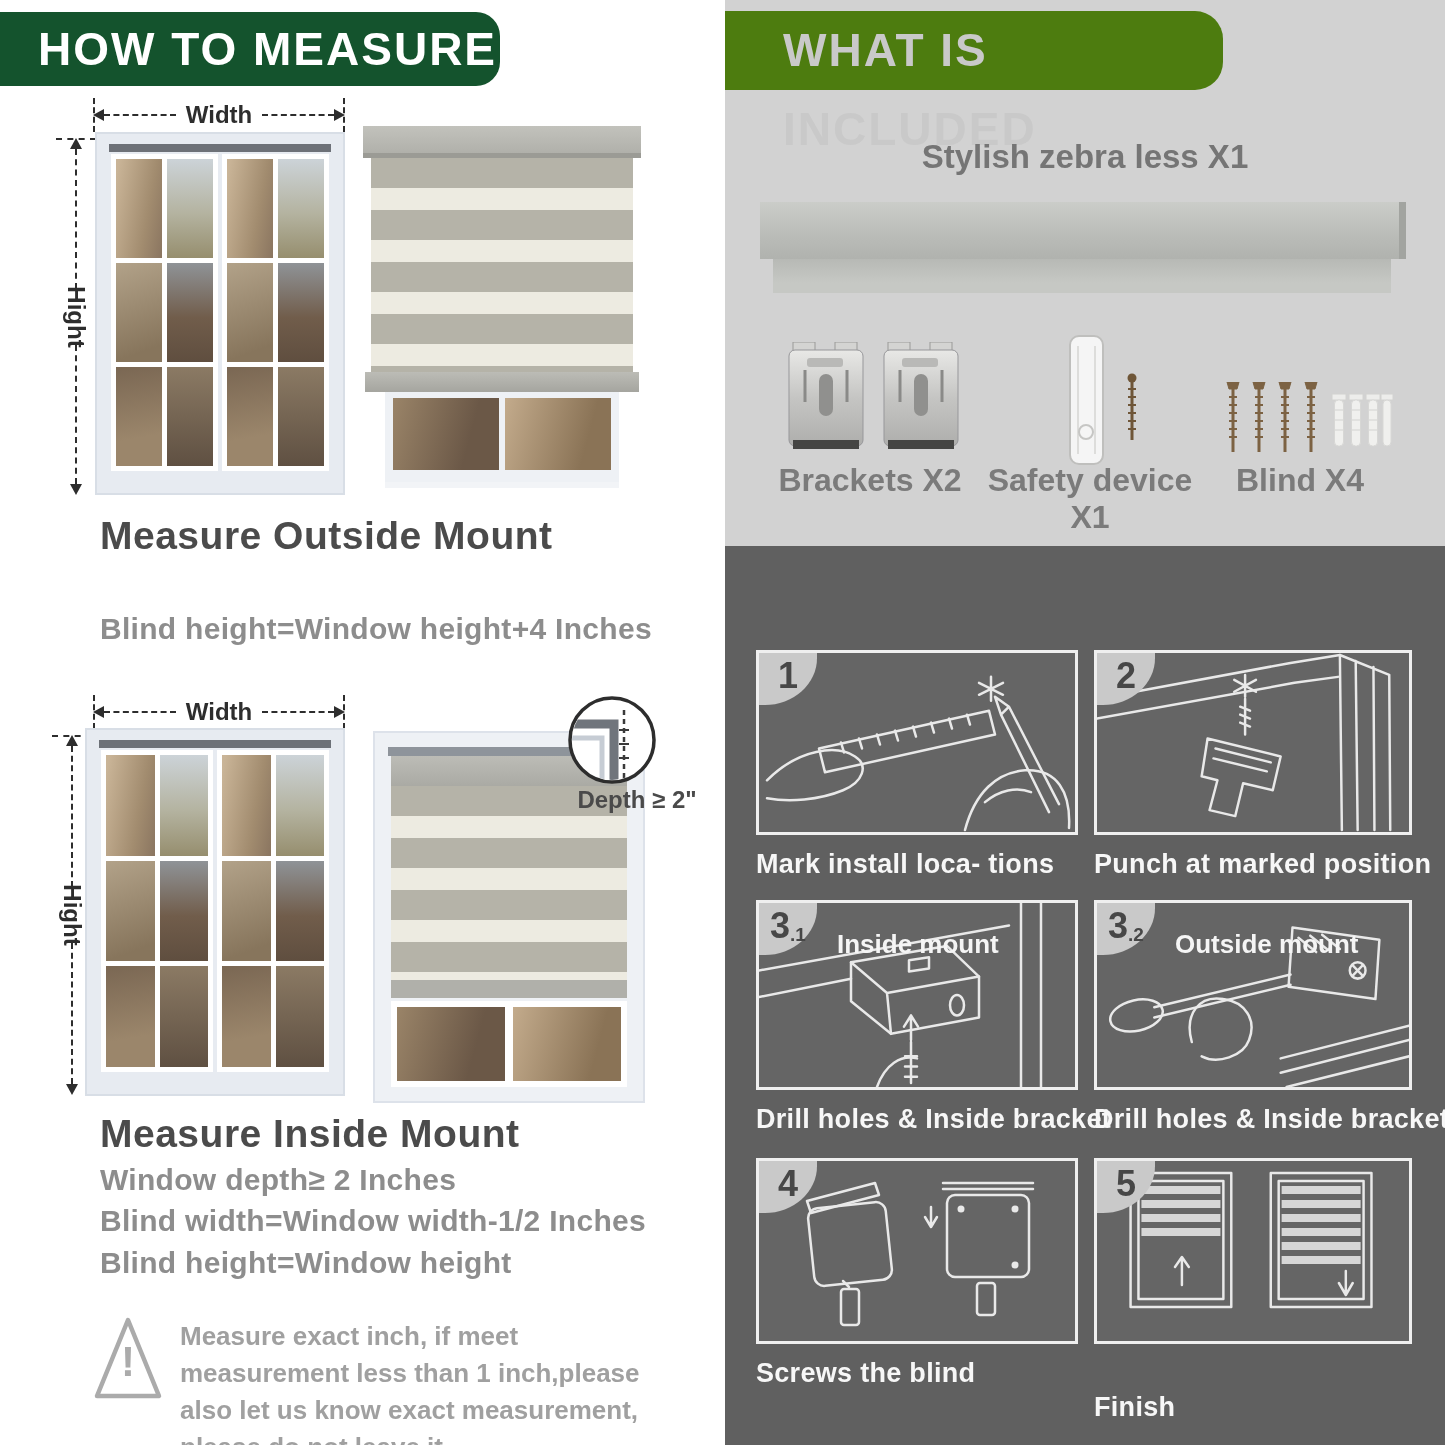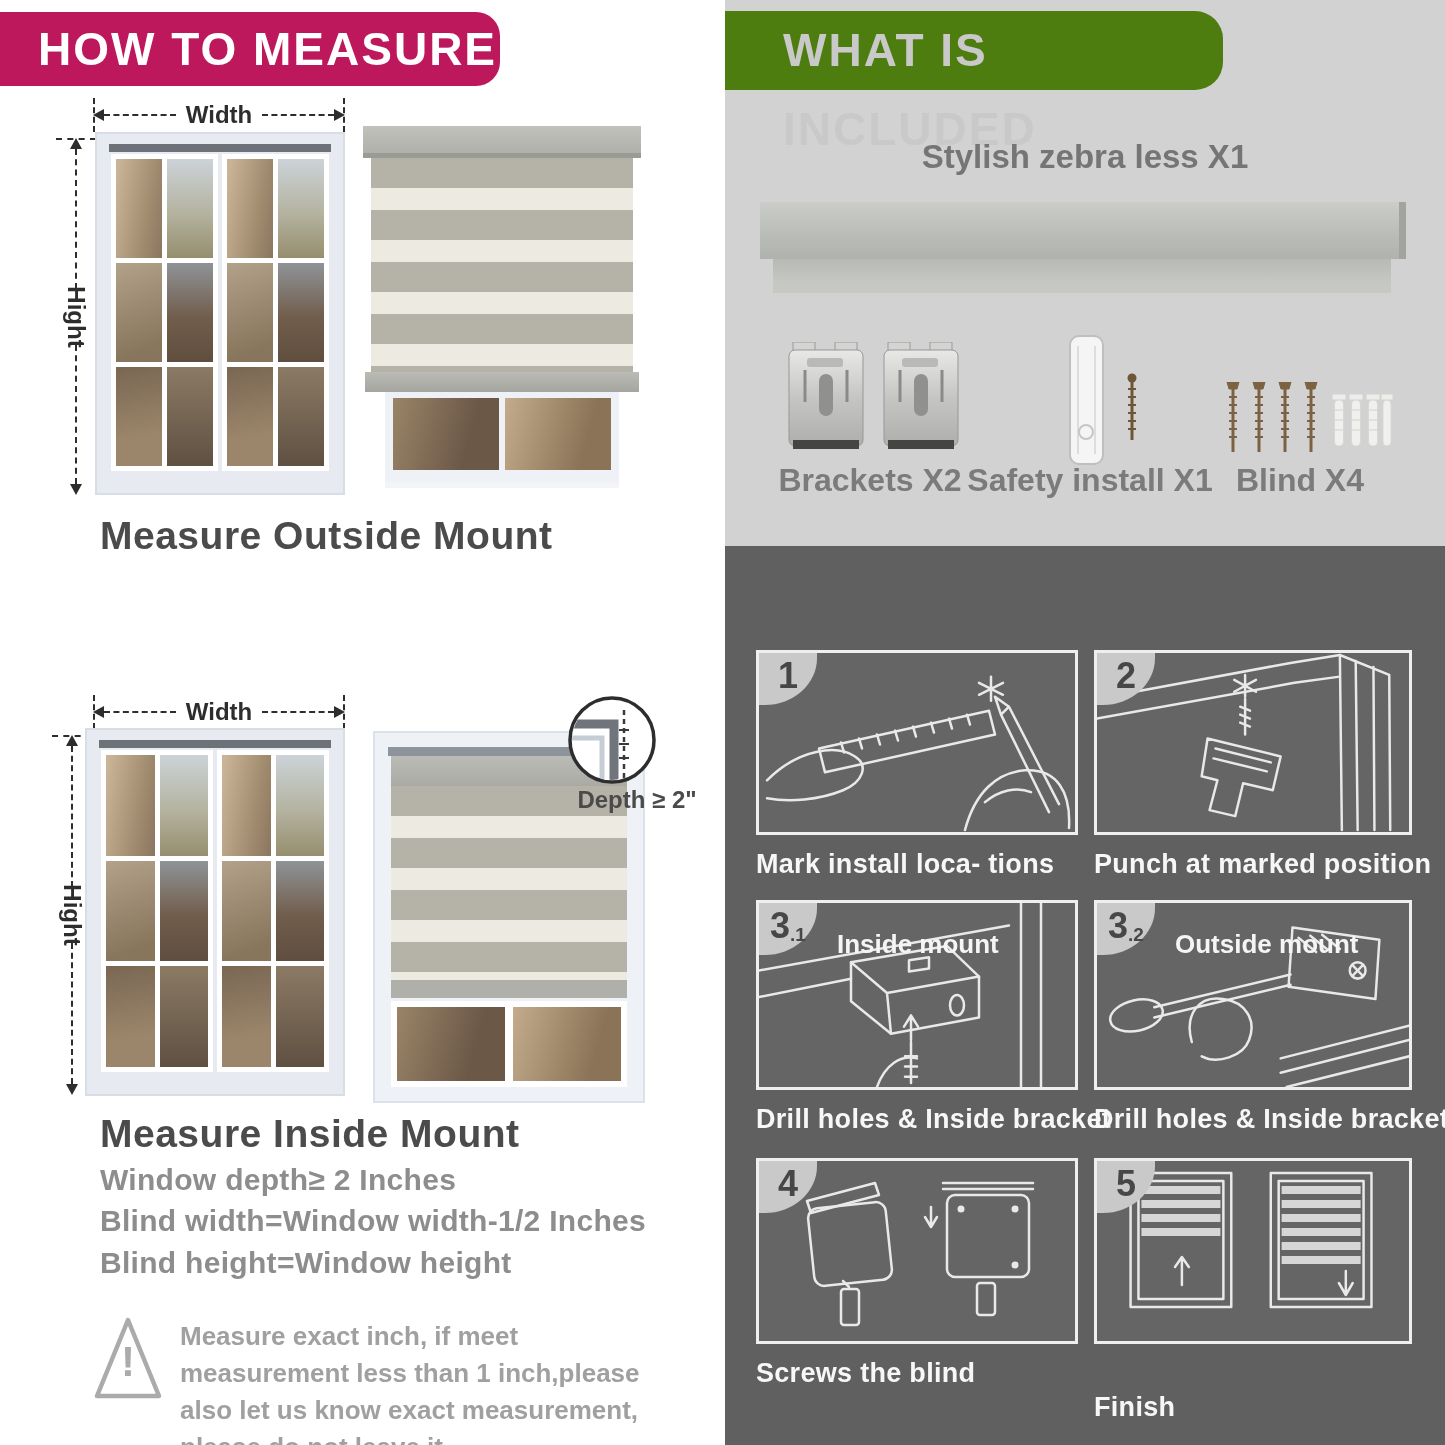--- a/index.html
+++ b/index.html
@@ -1,20 +1,20 @@
 <!DOCTYPE html>
 <html><head>
 <meta charset="utf-8">
 <style>
   html,body{margin:0;padding:0;background:#ffffff;}
   .canvas{position:relative;width:1445px;height:1445px;background:#ffffff;overflow:hidden;
           font-family:"Liberation Sans",sans-serif;}
 
   
-  .banner-left{position:absolute;left:0;top:12px;width:500px;height:74px;background:#be185d;
+  .banner-left{position:absolute;left:0;top:12px;width:500px;height:74px;background:#14532d;
     border-radius:0 24px 24px 0;color:#fff;font-weight:700;font-size:46px;line-height:74px;
     padding-left:38px;letter-spacing:2px;box-sizing:border-box;}
 
   
   .dim-h{position:absolute;display:flex;align-items:center;color:#2d2d2d;}
   .dim-h .seg{flex:1;border-top:2px dashed #2d2d2d;}
   .dim-h .lbl{font-size:24px;font-weight:700;padding:0 10px;white-space:nowrap;}
   .arr-l{width:0;height:0;border-top:6px solid transparent;border-bottom:6px solid transparent;border-right:11px solid #2d2d2d;}
   .arr-r{width:0;height:0;border-top:6px solid transparent;border-bottom:6px solid transparent;border-left:11px solid #2d2d2d;}
   .dim-h::before,.dim-h::after{content:"";position:absolute;top:-6px;height:34px;border-left:2px dashed #2d2d2d;}
@@ -146,20 +146,21 @@
     <div class="b1-headrail"></div>
     <div class="b1-stripes"></div>
     <div class="b1-bottomrail"></div>
     <div class="b1-window">
       <div class="b1-pane p-dark"></div>
         <div class="b1-pane p-tan"></div>
     </div>
   </div>
 
   <div class="m-title" style="top:514px;">Measure Outside Mount</div>
+  <div class="m-line" style="top:612px;">Blind height=Window height+4 Inches</div>
 
   <div class="dim-h" style="left:93px;top:701px;width:252px;height:22px;">
     <span class="arr-l"></span>
       <span class="seg"></span>
     <span class="lbl">Width</span>
     <span class="seg"></span>
       <span class="arr-r"></span>
   </div>
   <div class="dim-v" style="left:50px;top:735px;width:44px;height:360px;">
     <span class="arr-u"></span>
@@ -314,21 +315,21 @@
             </g>
           <g transform="translate(164,0)">
               <rect x="-6" y="12" width="12" height="6" fill="#ededeb" stroke="#d2d2d0"></rect>
               <rect x="-4" y="18" width="8" height="46" rx="4" fill="#f4f4f2" opacity="0.9" stroke="#d8d8d6"></rect>
             </g>
         </g>
       </svg>
     </div>
 
     <div class="incl-label" style="left:45px;width:200px;">Brackets X2</div>
-    <div class="incl-label" style="left:240px;width:250px;">Safety install X1</div>
+    <div class="incl-label" style="left:240px;width:250px;">Safety device X1</div>
     <div class="incl-label" style="left:475px;width:200px;">Blind X4</div>
   </div>
 
   <div class="mount">
 
     <div class="panel" style="left:31px;top:104px;width:322px;height:185px;">
       <svg viewBox="0 0 316 180" preserveAspectRatio="none">
         <path class="ln" d="M8,128 C40,96 78,92 96,104 C110,113 104,130 84,138 C60,148 30,150 8,146"></path>
         <path class="ln" d="M60,96 L230,58 L236,82 L66,120 Z"></path>
         <path class="ln" d="M82,90 l3,10 M100,86 l3,10 M118,82 l3,10 M136,78 l3,10 M154,74 l3,10 M172,70 l3,10 M190,66 l3,10 M208,62 l3,10"></path>

